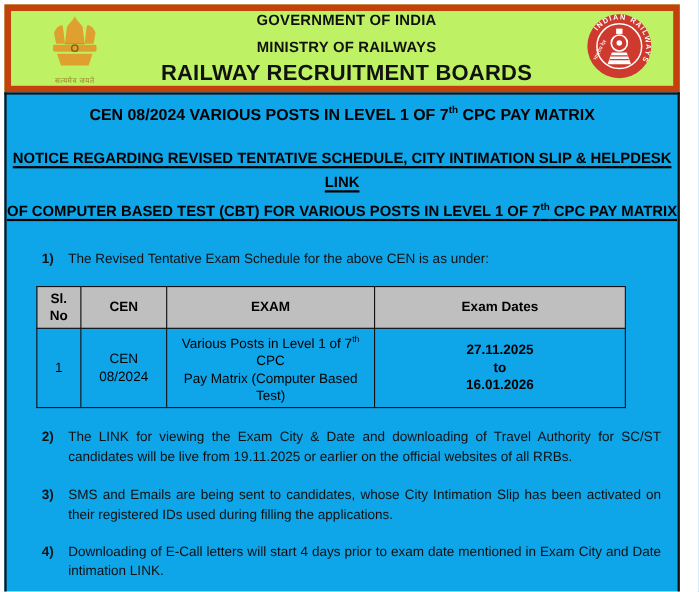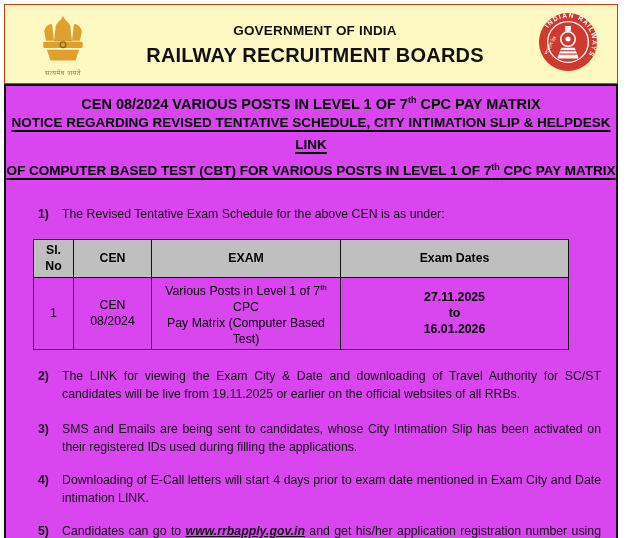--- a/index.html
+++ b/index.html
@@ -14,22 +14,22 @@
     width: 635px; height: 538px;
     background: #ffffff;
     overflow: hidden;
   }
 
   
   .header-box {
     position: absolute;
     left: 4px; top: 4px;
     width: 614px; height: 80px;
-    border: 1px solid #c2410c;
-    background: #fef9c3;
+    border: 6px solid #c2410c;
+    background: #bef264;
     display: flex;
     align-items: center;
     justify-content: space-between;
     padding: 0 16px 0 26px;
   }
   .emblem-wrap { width: 64px; text-align: center; flex: 0 0 auto; }
   .emblem-motto {
     font-size: 6.5px;
     color: #9c7a28;
     letter-spacing: 0.5px;
@@ -47,33 +47,33 @@
   }
   .logo-wrap { width: 66px; flex: 0 0 auto; text-align: center; }
 
   
   .body-box {
     position: absolute;
     left: 4px; top: 84px;
     width: 614px; height: 454px;
     border: 2px solid #111;
     border-bottom: none;
-    background: #d946ef;
+    background: #0ea5e9;
     overflow: hidden;
   }
   .doc-title {
     margin-top: 9px;
     text-align: center;
     font-size: 14.5px;
     font-weight: bold;
     color: #000;
   }
   .doc-title sup, .notice-head sup { font-size: 9px; }
   .notice-head {
-    margin-top: 0;
+    margin-top: 20px;
     text-align: center;
     font-size: 13.5px;
     font-weight: bold;
     line-height: 22px;
     color: #000;
   }
   .u {
     text-decoration: underline;
     text-decoration-thickness: 1.5px;
     text-underline-offset: 3px;
@@ -149,20 +149,21 @@
           <path d="M11 40 L47 40 L43 52 L15 52 Z"></path>
         </g>
         <circle cx="29" cy="34.5" r="3.2" fill="none" stroke="#8a5f10" stroke-width="1.4"></circle>
         <path d="M19 30 L39 30" stroke="#c58a1d" stroke-width="1"></path>
       </svg>
       <div class="emblem-motto">सत्यमेव जयते</div>
     </div>
 
     <div class="header-titles">
       <div class="h-line1">GOVERNMENT OF INDIA</div>
+      <div class="h-line2">MINISTRY OF RAILWAYS</div>
       <div class="h-line3">RAILWAY RECRUITMENT BOARDS</div>
     </div>
 
     <div class="logo-wrap">
       <svg width="62" height="62" viewBox="0 0 64 64">
         <defs>
           <path id="ir-arc" d="M 10.4 19.5 A 25 25 0 1 1 46.3 52.5" fill="none"></path>
         </defs>
         <circle cx="32" cy="32" r="30" fill="#CE3A2D"></circle>
         <circle cx="32" cy="32" r="21" fill="none" stroke="#ffffff" stroke-width="1.4"></circle>

